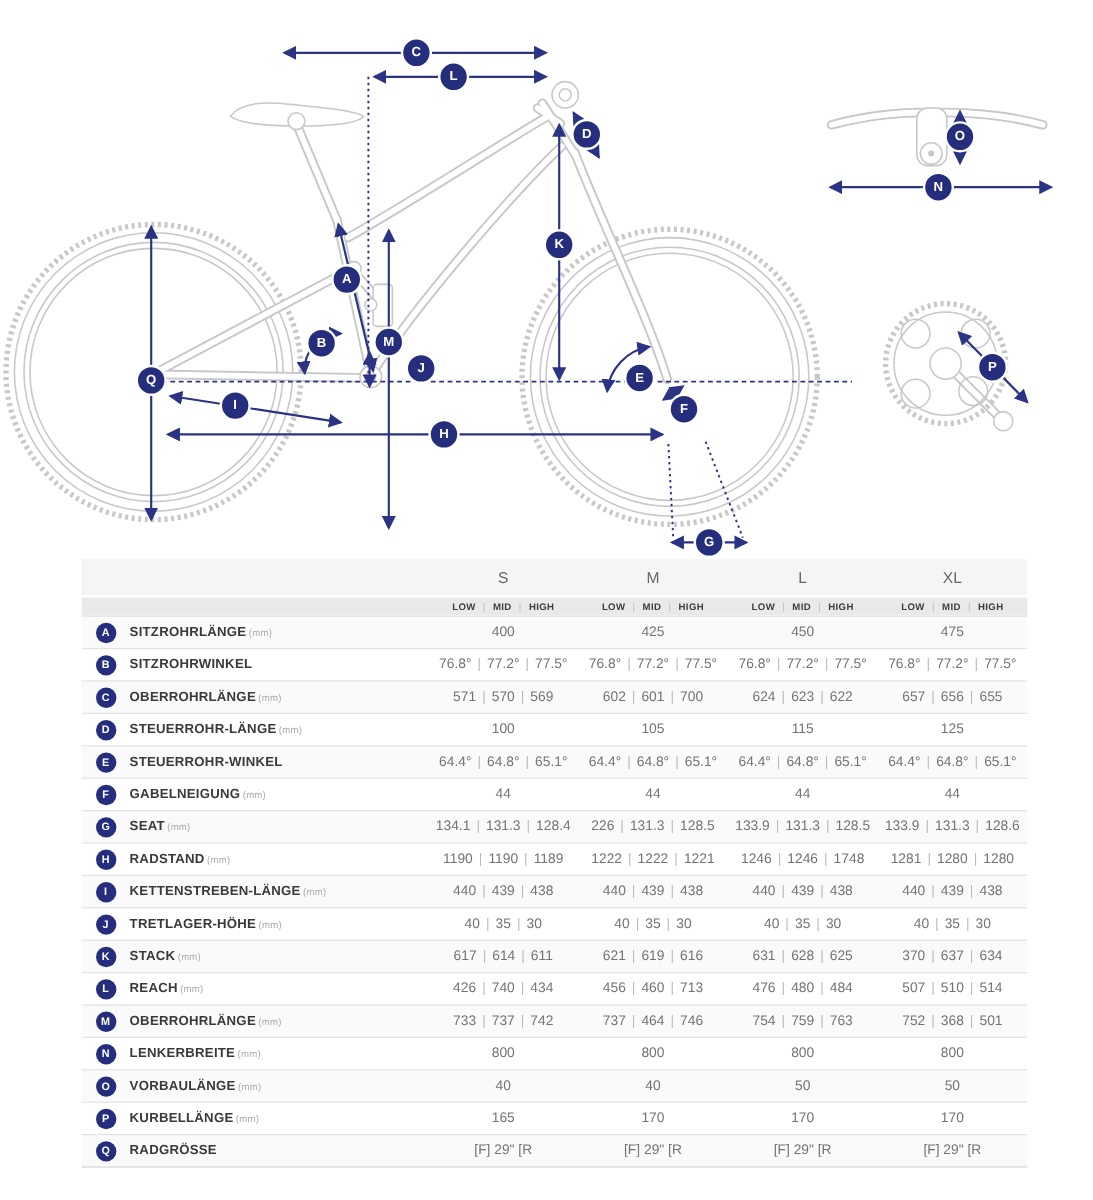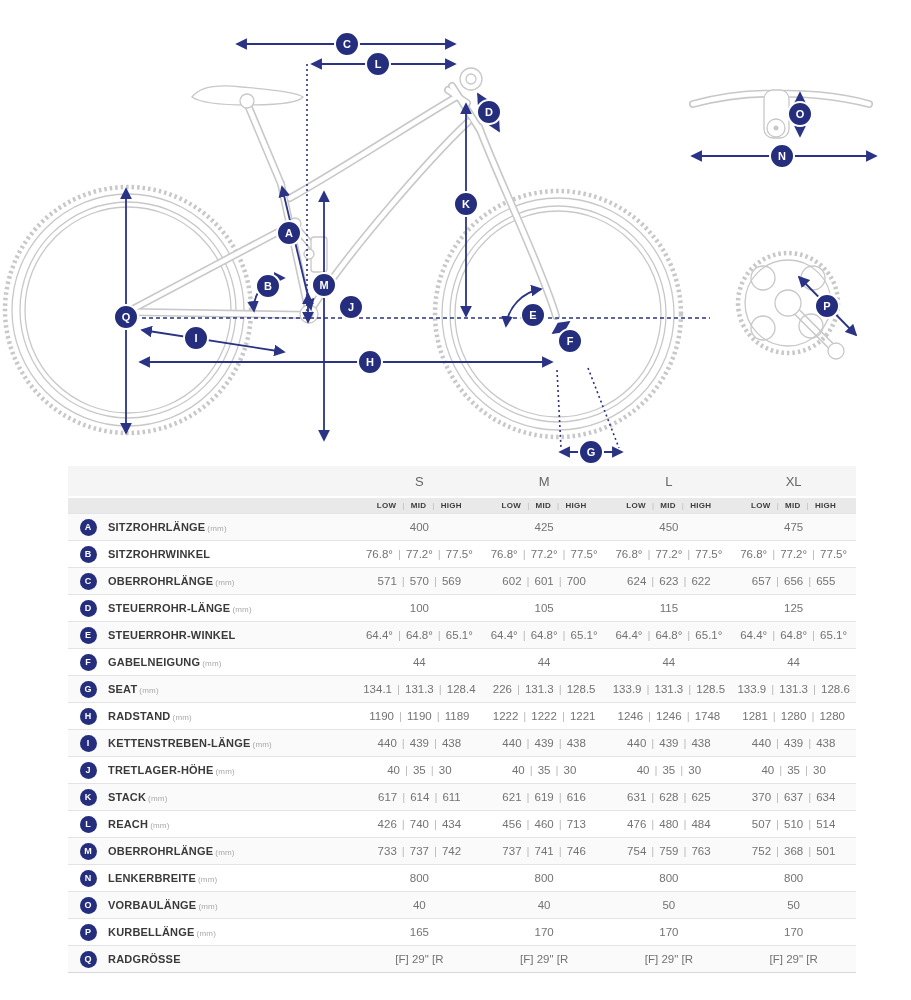--- a/index.html
+++ b/index.html
@@ -637,21 +637,21 @@
   <div class="vals">
             <span>733</span>
             <span class="sep">|</span>
             <span>737</span>
             <span class="sep">|</span>
             <span>742</span>
           </div>
           <div class="vals">
             <span>737</span>
             <span class="sep">|</span>
-            <span>741</span>
+            <span>464</span>
             <span class="sep">|</span>
             <span>746</span>
           </div>
           <div class="vals">
             <span>754</span>
             <span class="sep">|</span>
             <span>759</span>
             <span class="sep">|</span>
             <span>763</span>
           </div>

